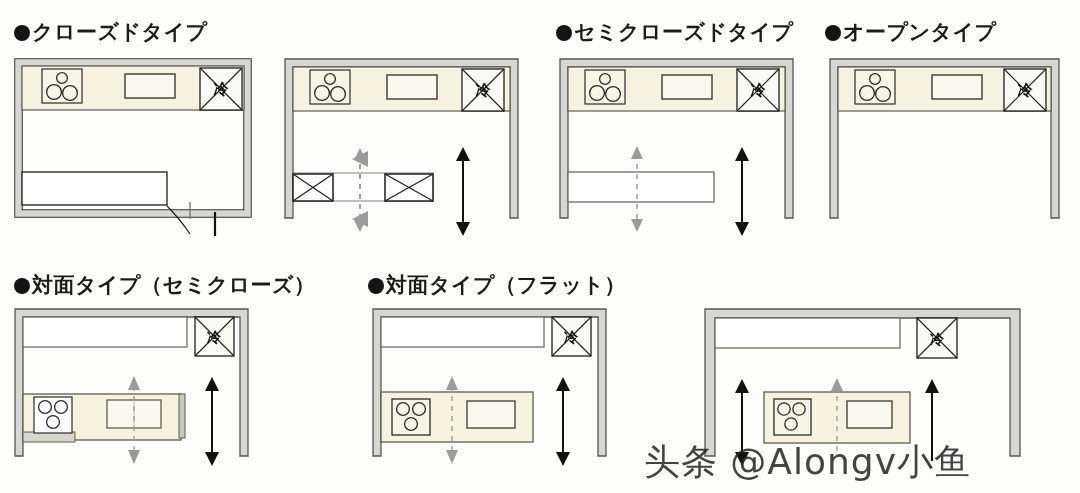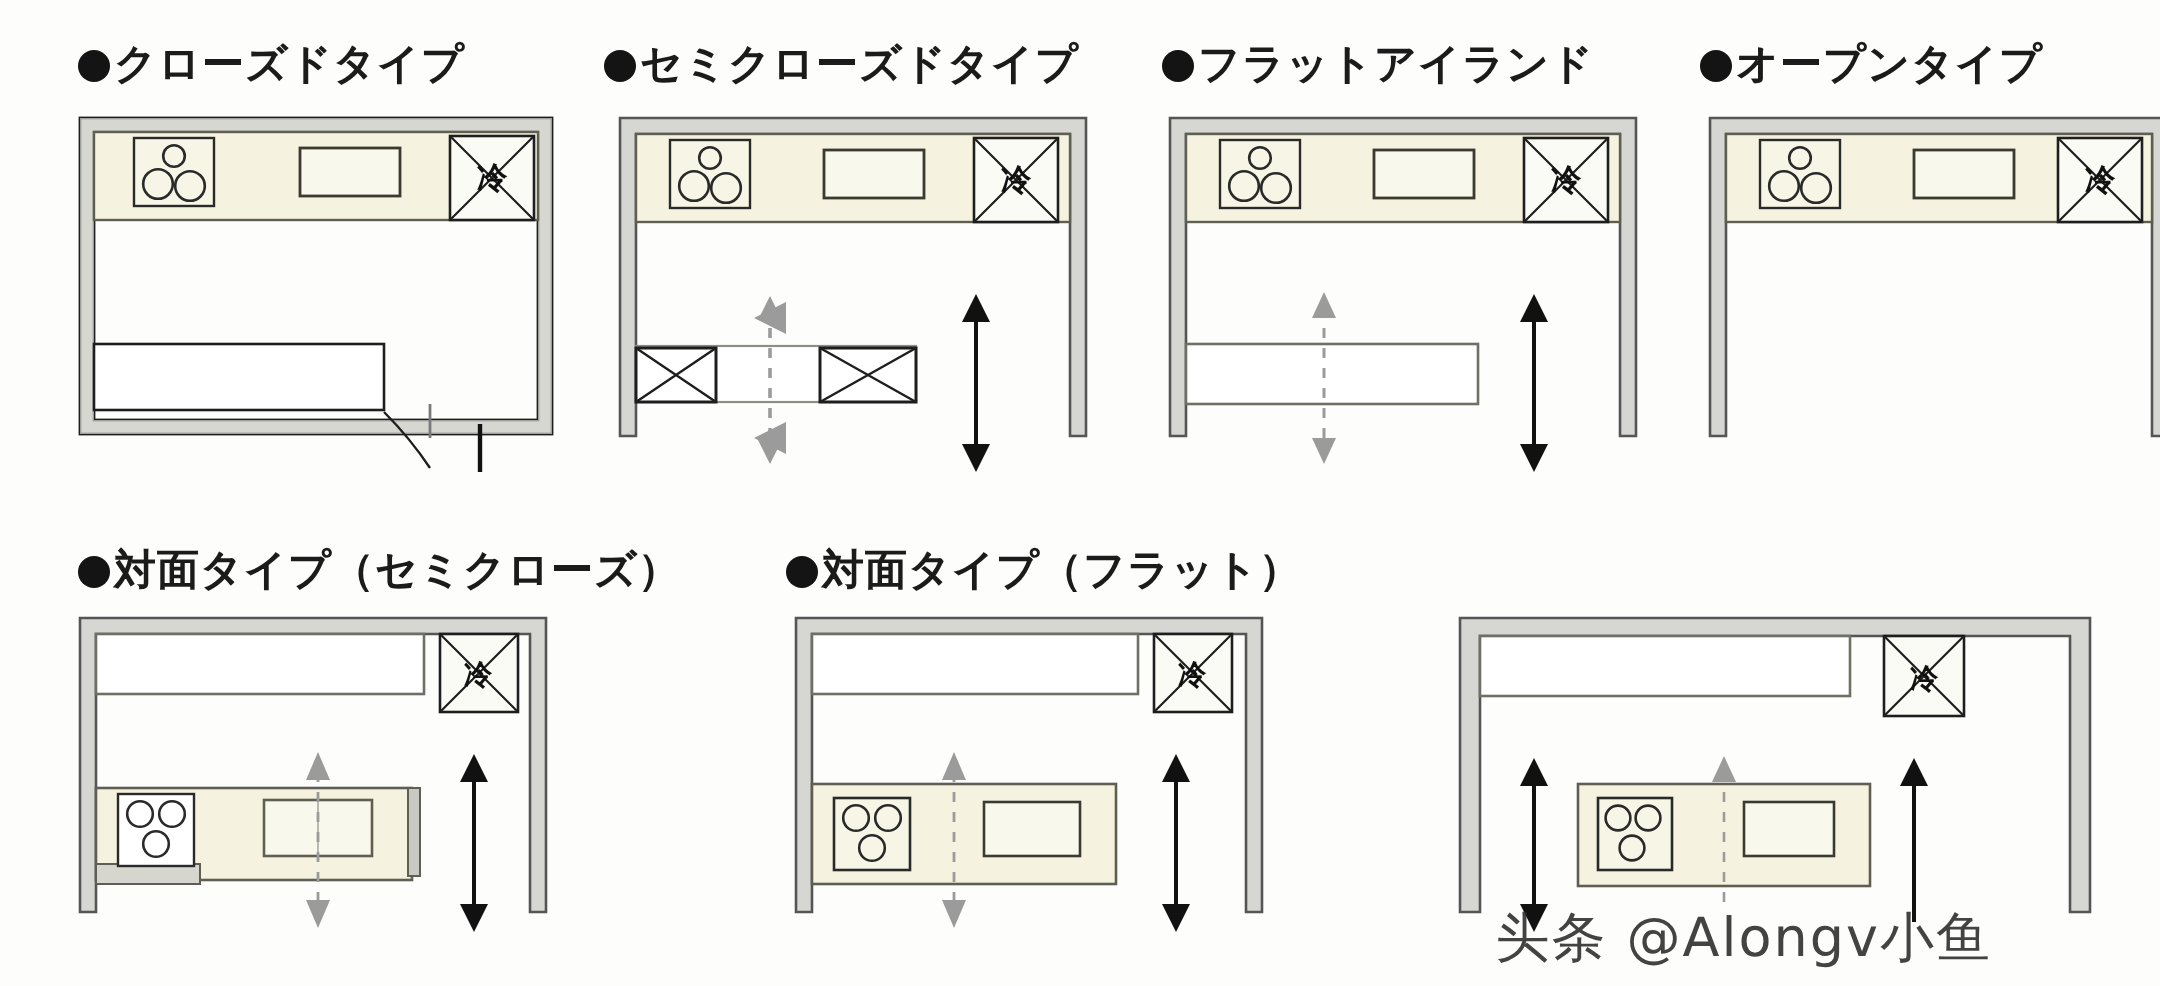--- a/index.html
+++ b/index.html
@@ -2,21 +2,21 @@
 <html><head>
 <meta charset="utf-8">
 <style>
   html,body{margin:0;padding:0;}
   body{
     width:1080px;height:493px;
     background:#fdfdfc;
     font-family:"DejaVu Sans","Liberation Sans",sans-serif;
     position:relative;overflow:hidden;
   }
-  .canvas{position:absolute;left:0;top:0;width:985px;height:493px;margin-left:25px;}
+  .canvas{position:absolute;left:0;top:0;width:985px;height:493px;}
   .plan{position:absolute;}
   .plan-title{
     position:absolute;
     font-size:21px;
     font-weight:700;
     color:#1b1b1b;
     white-space:nowrap;
     letter-spacing:0.5px;
     line-height:1;
   }
@@ -24,42 +24,39 @@
     display:inline-block;
     width:16px;height:16px;
     border-radius:50%;
     background:#141414;
     vertical-align:-2px;
     margin-right:2px;
   }
   .watermark{
     position:absolute;
     right:14px;bottom:6px;
-    font-size:27px;
+    font-size:36px;
     color:#2a2a2a;
     font-weight:500;
     letter-spacing:1px;
     white-space:nowrap;
     opacity:.88;
   }
   svg{display:block;overflow:visible;}
 </style>
 </head>
 <body>
 
 <div class="canvas">
 
   <div class="plan-title" style="left:14px;top:22px;">
     <span class="bullet"></span><span>クローズドタイプ</span>
   </div>
-  <div class="plan-title" style="left:277px;top:22px;">
+  <div class="plan-title" style="left:556px;top:22px;">
     <span class="bullet"></span><span>セミクローズドタイプ</span>
-  </div>
-  <div class="plan-title" style="left:556px;top:22px;">
-    <span class="bullet"></span><span>フラットアイランド</span>
   </div>
   <div class="plan-title" style="left:825px;top:22px;text-align:center;">
     <span class="bullet"></span><span>オープンタイプ</span>
   </div>
 
   <div class="plan-title" style="left:368px;top:275px;">
     <span class="bullet"></span><span>対面タイプ（フラット）</span>
   </div>
   <div class="plan-title" style="left:14px;top:275px;">
     <span class="bullet"></span><span>対面タイプ（セミクローズ）</span>

